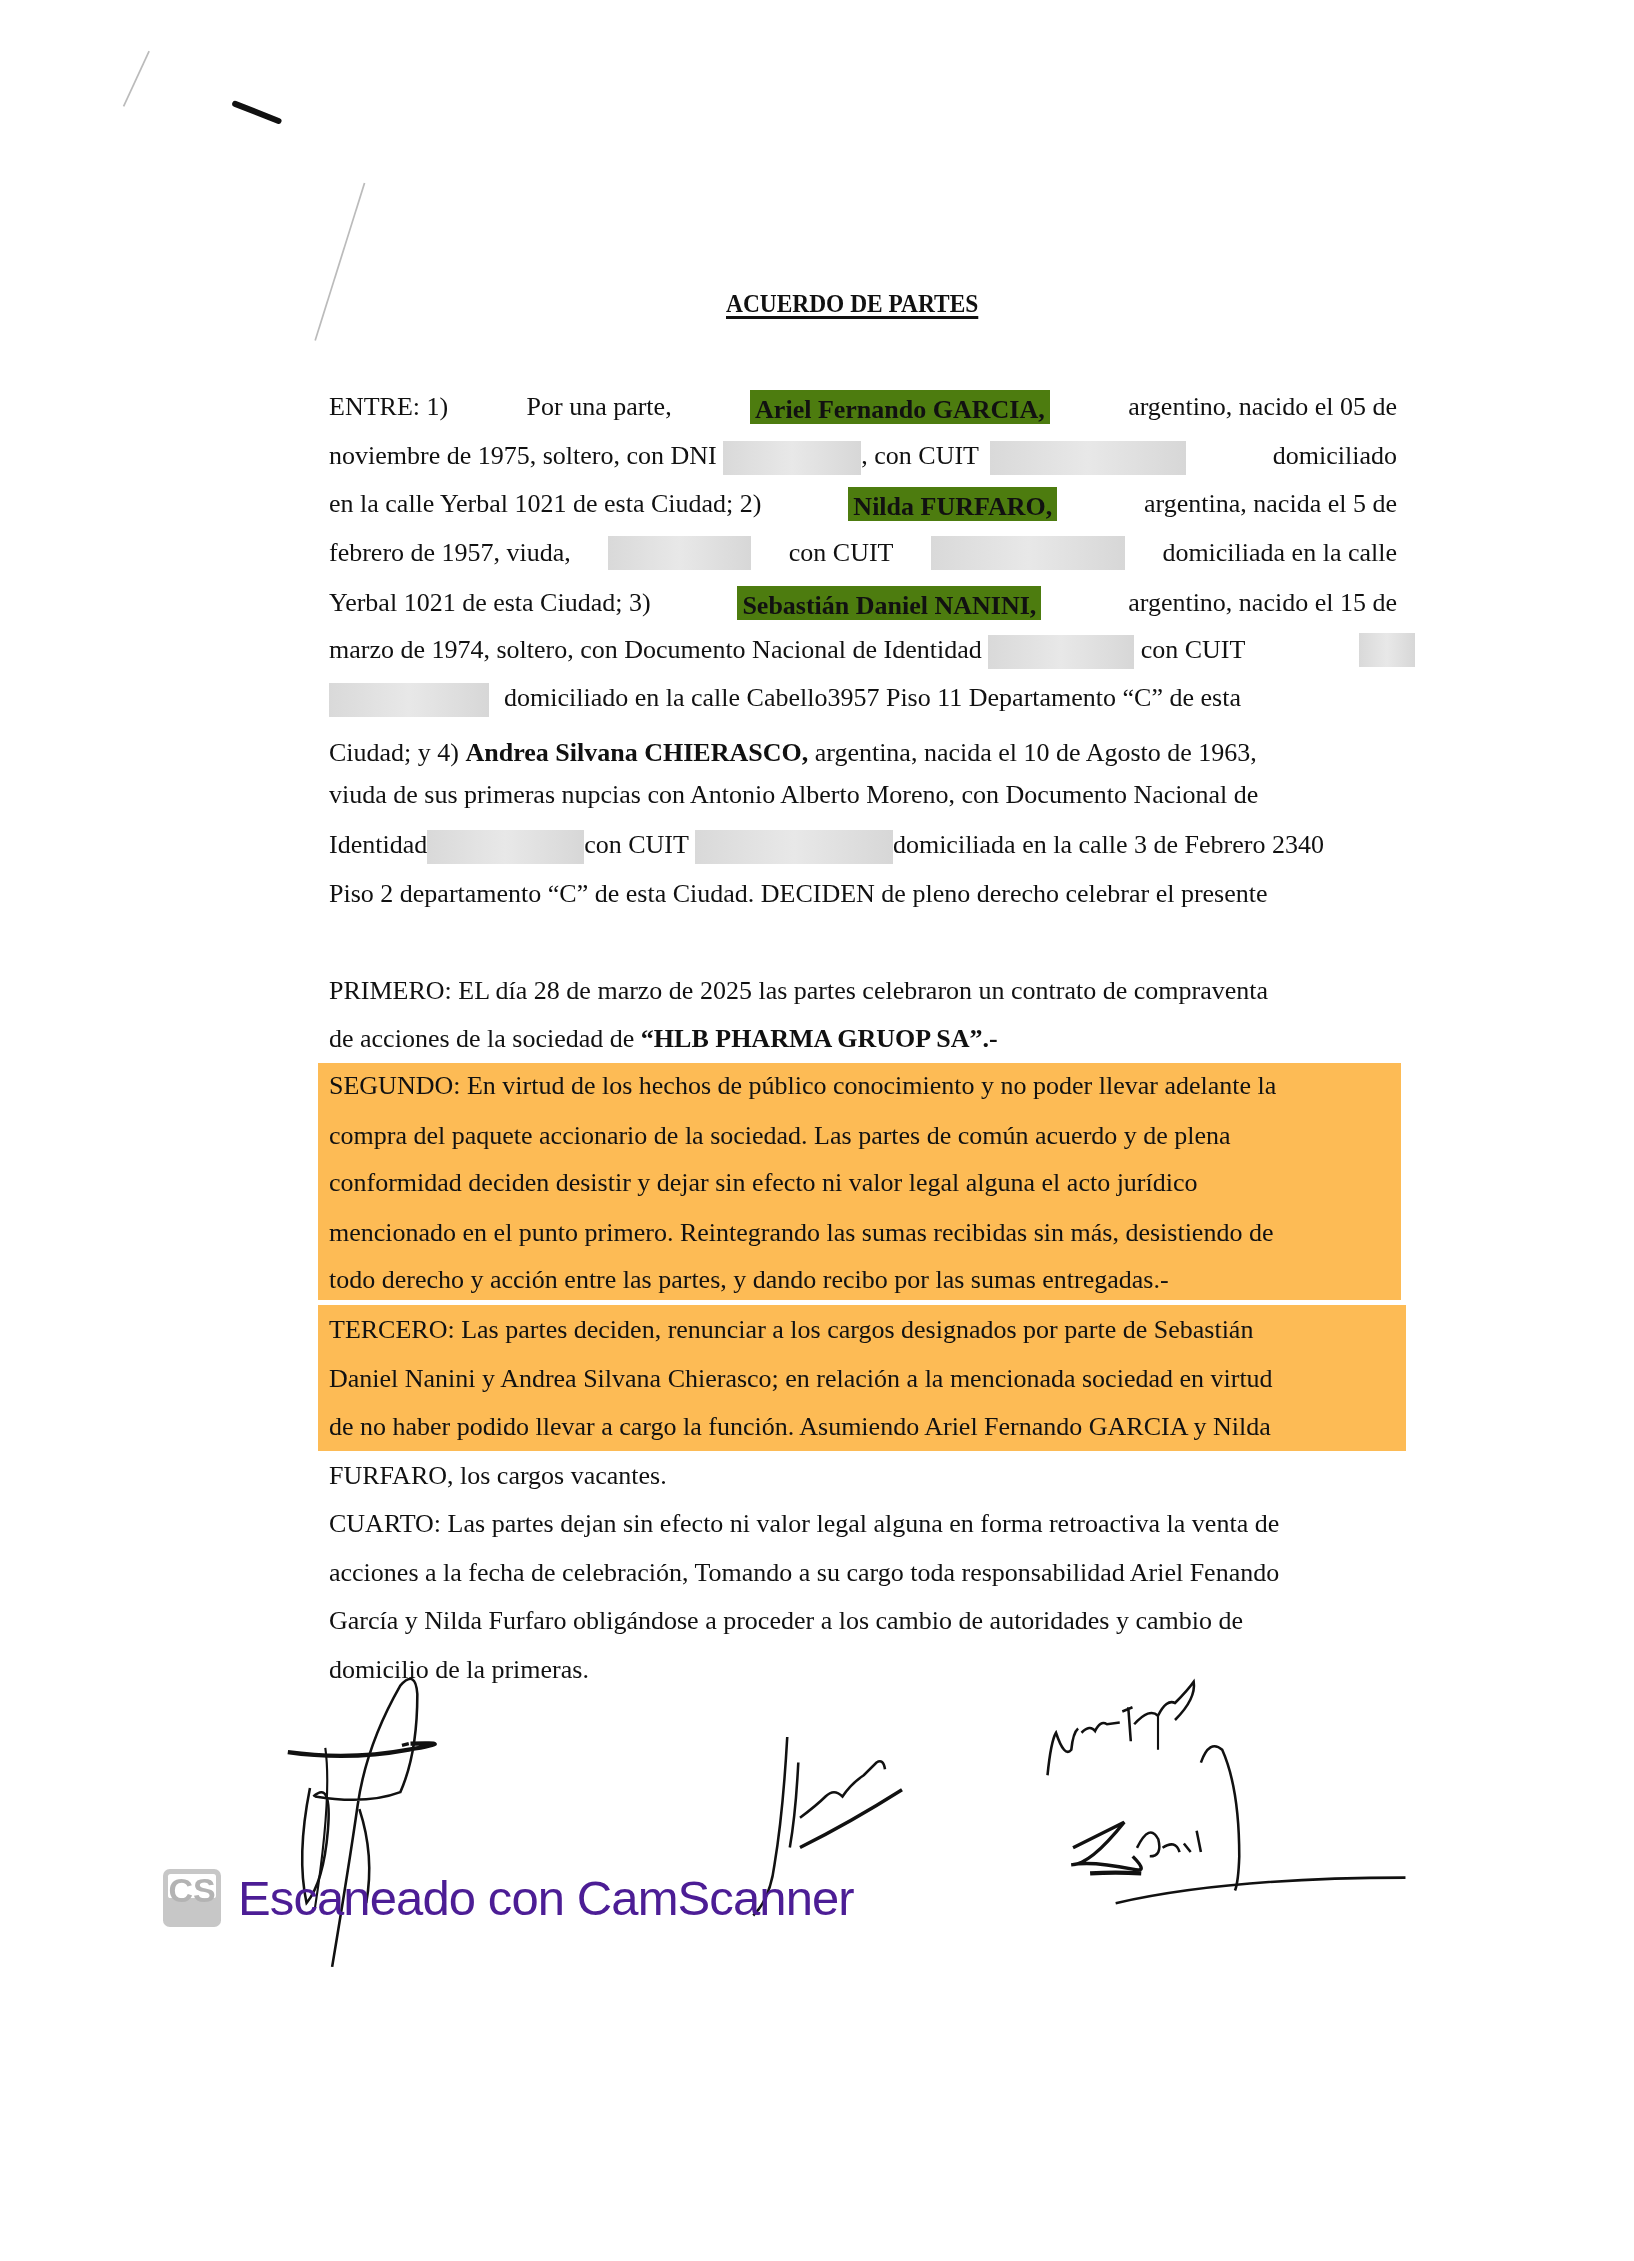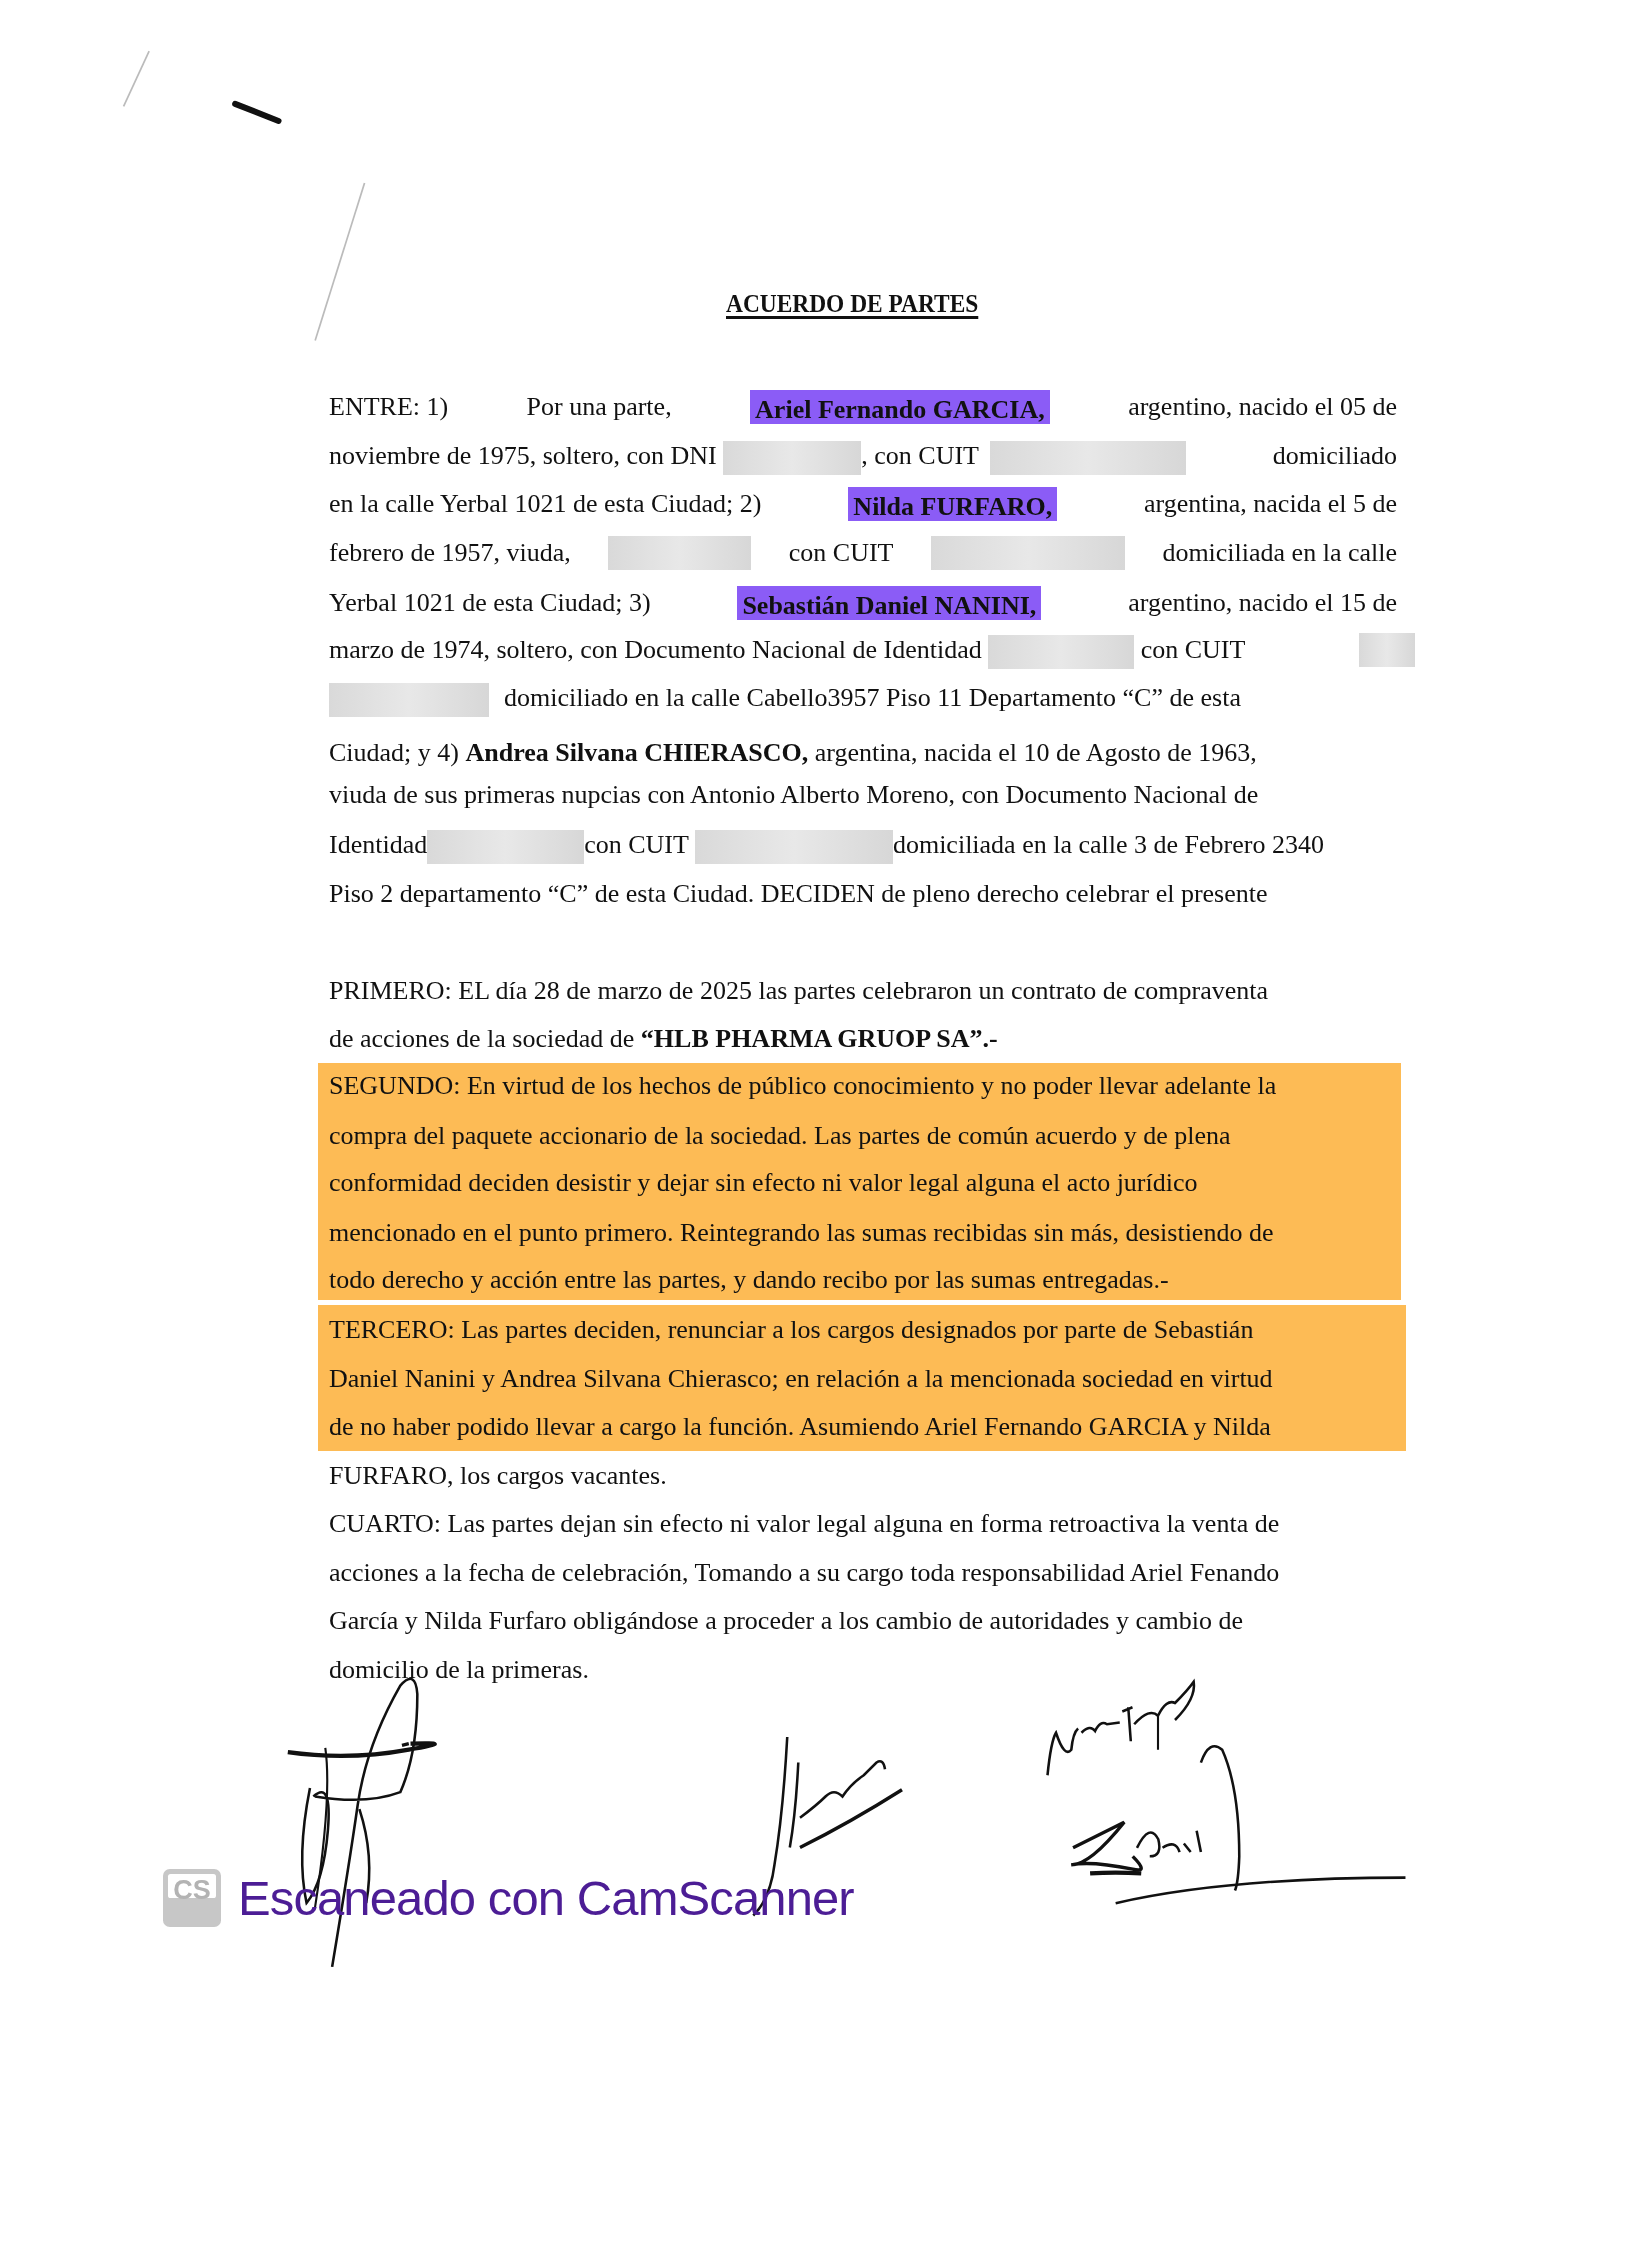--- a/index.html
+++ b/index.html
@@ -11,35 +11,35 @@
       text-decoration: underline; text-decoration-thickness:2.6px; text-underline-offset:4.3px;
       color:#111; letter-spacing:0px;
       transform: scaleX(0.9); transform-origin:left top;
     }
     .line {
       position:absolute; left:329px; width:1068px;
       font-family:"Liberation Serif", serif; font-size:26px; color:#111;
       white-space:nowrap; line-height:34px; height:34px;
     }
     .just { display:flex; justify-content:space-between; }
-    .hl { background:#8b5cf6; padding:3.4px 5.1px; font-weight:bold; }
+    .hl { background:#4d7c0f; padding:3.4px 5.1px; font-weight:bold; }
     .b { font-weight:bold; }
     .i { font-weight:bold; }
     .redact {
       display:inline-block; background:linear-gradient(90deg,#d9d9d9,#e8e8e8,#d7d7d7);
       height:34px; vertical-align:middle;
     }
     .block-hl { position:absolute; background:#fdbb55; }
     .stamp { position:absolute; left:163px; top:1869px; display:flex; align-items:center; gap:17px; }
     .stamp-logo {
       width:58px; height:58px; border-radius:6.8px; background:#c7c7c7; position:relative; overflow:hidden;
     }
     .stamp-logo .inner {
       position:absolute; left:5.1px; top:5.1px; width:48px; height:24px; background:#fff; border-radius:2.6px;
-      font-family:"Liberation Sans", sans-serif; font-weight:bold; font-size:27px; color:#b3b3b3;
+      font-family:"Liberation Sans", sans-serif; font-weight:bold; font-size:34px; color:#b3b3b3;
       text-align:center; line-height:32px;
     }
     .stamp-text { font-family:"Liberation Sans", sans-serif; font-size:49px; color:#4c1d95; letter-spacing:-0.9px; }
     .sig { position:absolute; }
   </style>
 </head>
 <body>
 
 <div class="page">
 

